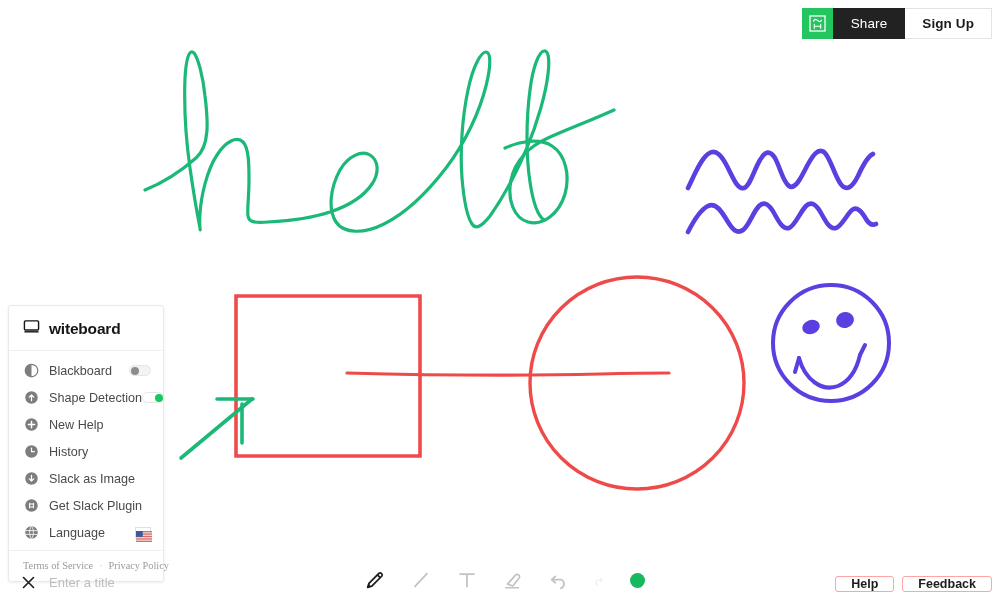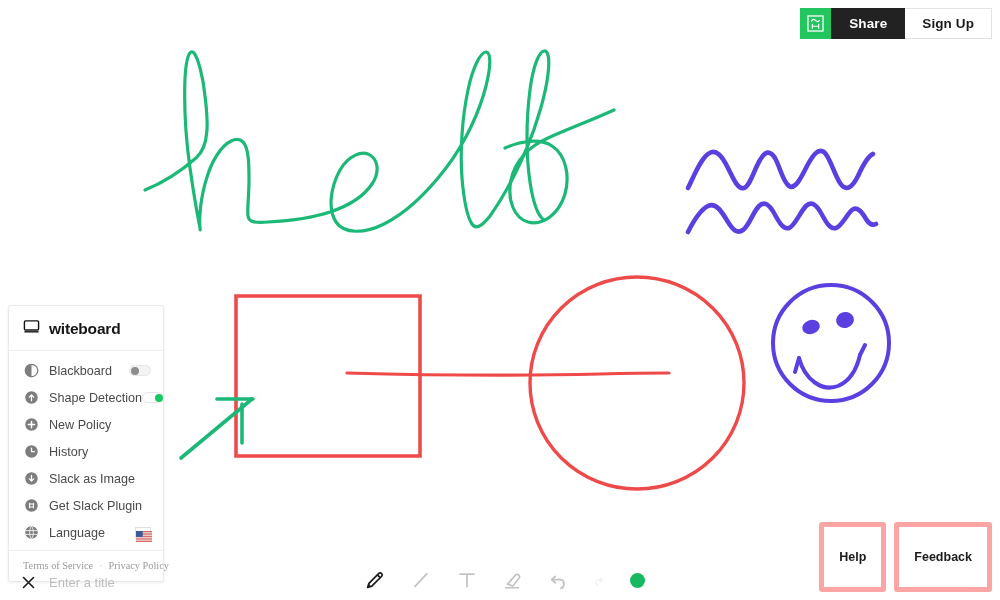--- a/index.html
+++ b/index.html
@@ -25,21 +25,21 @@
   }
   .brand-chip {
     width: 31px; height: 31px;
     background: #1db954;
     background: #22c55e;
     display: flex; align-items: center; justify-content: center;
   }
   .brand-chip svg { display: block; }
   .btn-share {
     background: #222222; color: #ffffff;
-    font-size: 13.5px; font-weight: bold;
+    font-size: 13.5px; font-weight: normal;
     display: flex; align-items: center; justify-content: center;
     padding: 0 17px; letter-spacing: .1px;
     border: 1px solid #222;
   }
   .btn-signup {
     background: #ffffff; color: #1a1a1a;
     font-size: 13.5px; font-weight: bold;
     display: flex; align-items: center; justify-content: center;
     padding: 0 17px; letter-spacing: .1px;
     border: 1px solid #e3e3e3; border-left: none;
@@ -137,23 +137,23 @@
   }
   .swatch {
     width: 15px; height: 15px; border-radius: 50%;
     background: #16b861;
   }
   .bb-right {
     position: absolute; right: 8px; bottom: 8px;
     display: flex; align-items: stretch; gap: 8px;
   }
   .btn-plain {
-    background: #ffffff; border: 5px solid #fca5a5; border-radius: 3px;
+    background: #ffffff; border: 1px solid #fca5a5; border-radius: 3px;
     font-size: 12.5px; font-weight: bold; color: #1c1c1c;
-    padding: 23px 15px; cursor: pointer;
+    padding: 0 15px; cursor: pointer;
     font-family: "Liberation Sans", sans-serif;
   }
 </style>
 </head>
 <body>
 
 <div id="app">
 
   <svg id="canvas-layer" viewBox="0 0 1000 600" xmlns="http://www.w3.org/2000/svg">
 
@@ -301,21 +301,21 @@
           </span>
       </div>
 
       <div class="sb-item">
         <span class="sb-icon">
           <svg width="15" height="15" viewBox="0 0 24 24" aria-hidden="true">
             <circle cx="12" cy="12" r="10" fill="#7d7d7d"></circle>
             <path d="M12 7 L12 17 M7 12 L17 12" stroke="#ffffff" stroke-width="2.4" stroke-linecap="round"></path>
           </svg>
         </span>
-        <span class="sb-label">New Policy</span>
+        <span class="sb-label">New Help</span>
       </div>
 
       <div class="sb-item">
         <span class="sb-icon">
           <svg width="15" height="15" viewBox="0 0 24 24" aria-hidden="true">
             <circle cx="12" cy="12" r="10" fill="#7d7d7d"></circle>
             <path d="M12 6.5 L12 12 L16.5 12" fill="none" stroke="#ffffff" stroke-width="2" stroke-linecap="round" stroke-linejoin="round"></path>
           </svg>
         </span>
         <span class="sb-label">History</span>

